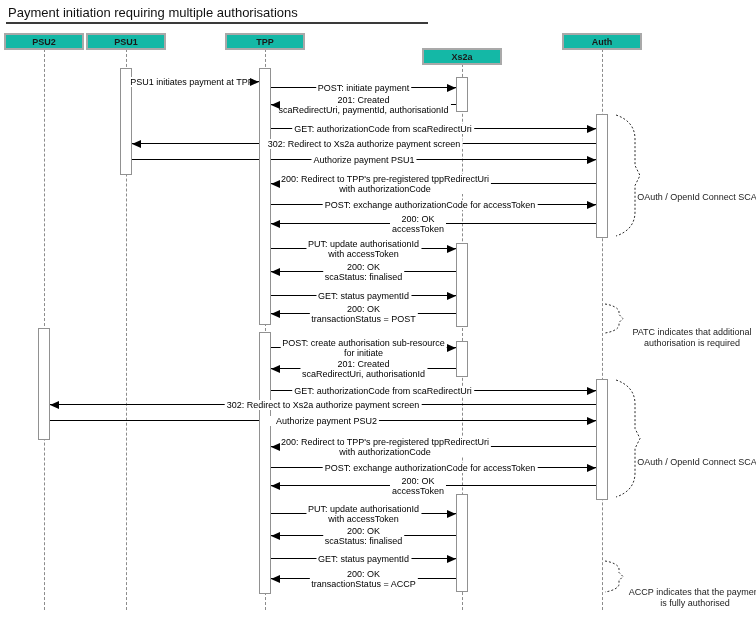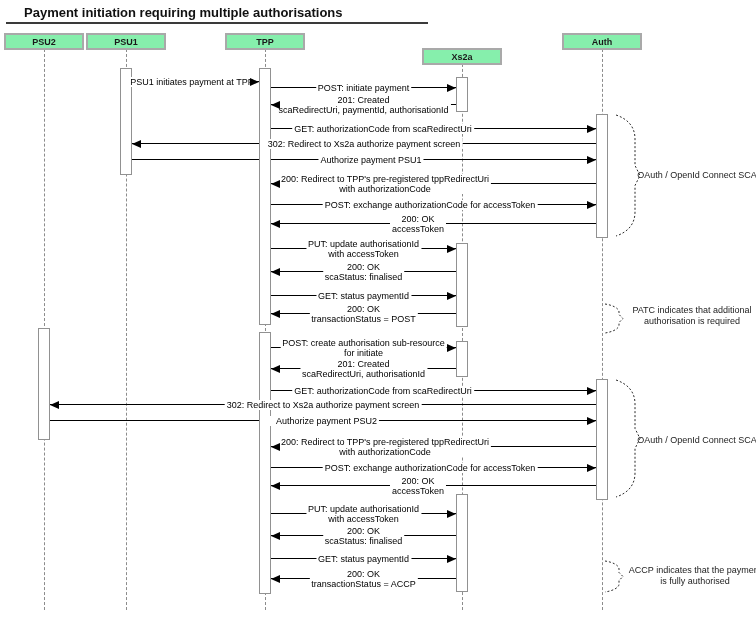--- a/index.html
+++ b/index.html
@@ -1,31 +1,31 @@
 <!DOCTYPE html>
 <html><head>
 <meta charset="utf-8">
 <style>
   html,body{margin:0;padding:0;background:#fff;}
   #stage{position:relative;width:756px;height:618px;background:#fff;overflow:hidden;
          font-family:"Liberation Sans","DejaVu Sans",sans-serif;color:#000;}
-  .title{position:absolute;left:24px;top:5px;font-size:13px;color:#111;white-space:nowrap;font-weight:bold;}
+  .title{position:absolute;left:8px;top:5px;font-size:13px;color:#111;white-space:nowrap;}
   .title-rule{position:absolute;left:6px;top:22px;width:422px;height:0;border-top:2px solid #3a3a3a;}
-  .actor{position:absolute;width:76px;height:13px;background:#86efac;border:2px solid #a9a9a9;
+  .actor{position:absolute;width:76px;height:13px;background:#14b8a6;border:2px solid #a9a9a9;
          display:flex;align-items:center;justify-content:center;font-size:9px;font-weight:bold;color:#1a1a1a;}
   .lifeline{position:absolute;width:0;border-left:1px dashed #8c8c8c;z-index:0;}
   .activation{position:absolute;width:10px;background:#fff;border:1px solid #919191;z-index:2;}
   .msg-line{position:absolute;height:1px;background:#000;z-index:1;}
   .msg-label{position:absolute;transform:translate(-50%,-50%);background:#fff;z-index:3;
              font-size:9px;line-height:10px;text-align:center;white-space:nowrap;padding:0 2px;color:#000;}
   .arrow{position:absolute;width:0;height:0;z-index:4;}
   .arrow.right{border-top:4px solid transparent;border-bottom:4px solid transparent;border-left:9px solid #000;}
   .arrow.left{border-top:4px solid transparent;border-bottom:4px solid transparent;border-right:9px solid #000;}
   .note-label{position:absolute;transform:translate(-50%,-50%);font-size:9px;line-height:11px;
-              text-align:center;white-space:nowrap;color:#1c1c1c;z-index:3;}
+              text-align:center;white-space:nowrap;color:#1c1c1c;z-index:3;margin-top:22px;}
   #braces{position:absolute;left:0;top:0;z-index:1;pointer-events:none;}
 </style>
 </head>
 <body>
 
 <div id="stage">
   <div class="title">Payment initiation requiring multiple authorisations</div>
   <div class="title-rule"></div>
   <svg id="braces" width="756" height="618">
       <path d="M 616 115 C 628 119 635 127 635 139 L 635 165.5 L 640 175.5 L 635 185.5 L 635 212 C 635 224 628 232 616 236" fill="none" stroke="#2b2b2b" stroke-width="1" stroke-dasharray="2,2"></path>
@@ -85,21 +85,21 @@
       <div class="msg-label" style="left: 383px; top: 128.5px;">
         <div>GET: authorizationCode from scaRedirectUri</div>
       </div>
       <div class="msg-line" style="left: 132px; width: 464px; top: 143px;"></div>
       <div class="arrow left" style="top: 139.5px; left: 132px;"></div>
       <div class="msg-label" style="left: 364px; top: 143.5px;">
         <div>302: Redirect to Xs2a authorize payment screen</div>
       </div>
       <div class="msg-line" style="left: 132px; width: 464px; top: 159px;"></div>
       <div class="arrow right" style="top: 155.5px; left: 587px;"></div>
-      <div class="msg-label" style="left: 364px; top: 159.5px; margin-left: 7px;">
+      <div class="msg-label" style="left: 364px; top: 159.5px;">
         <div>Authorize payment PSU1</div>
       </div>
       <div class="msg-line" style="left: 271px; width: 325px; top: 183px;"></div>
       <div class="arrow left" style="top: 179.5px; left: 271px;"></div>
       <div class="msg-label" style="left: 385px; top: 183.5px;">
         <div>200: Redirect to TPP's pre-registered tppRedirectUri</div>
         <div>with authorizationCode</div>
       </div>
       <div class="msg-line" style="left: 271px; width: 325px; top: 204px;"></div>
       <div class="arrow right" style="top: 200.5px; left: 587px;"></div>

